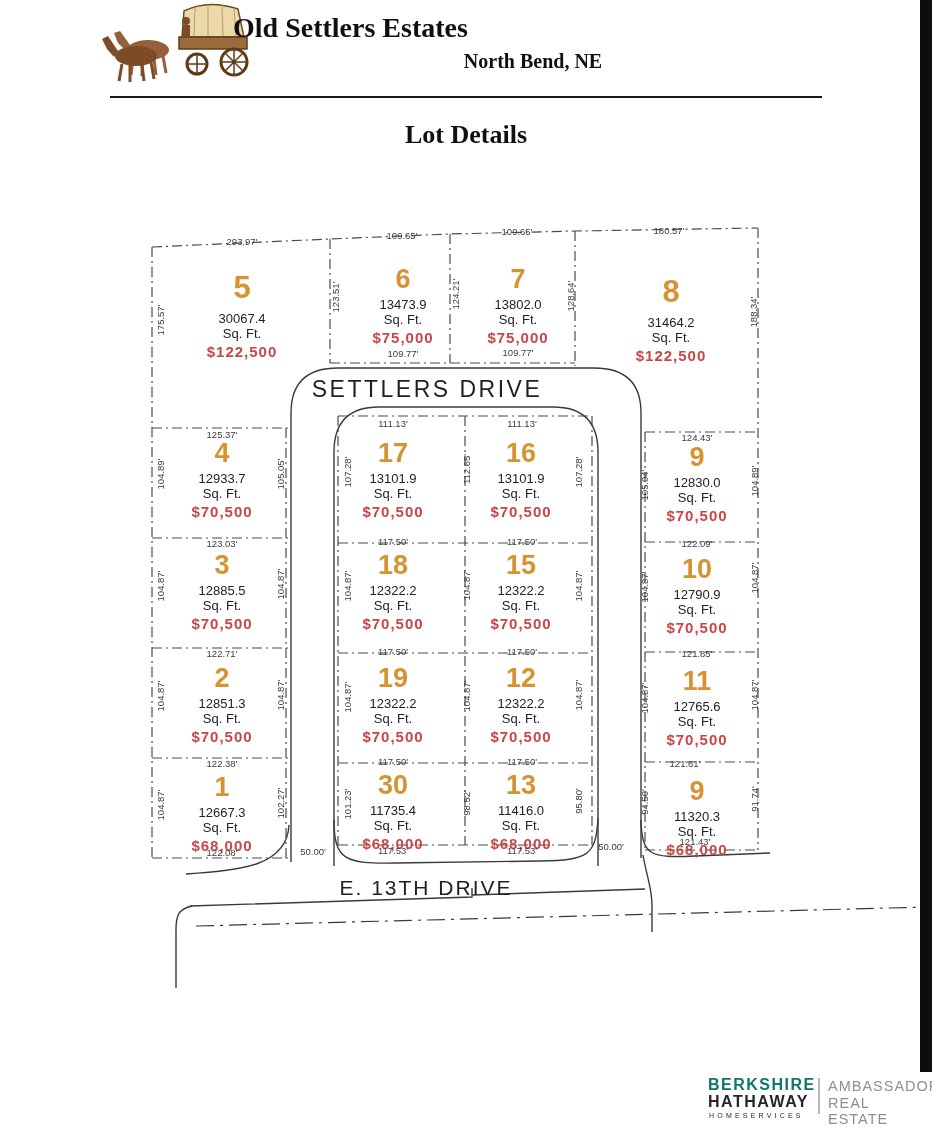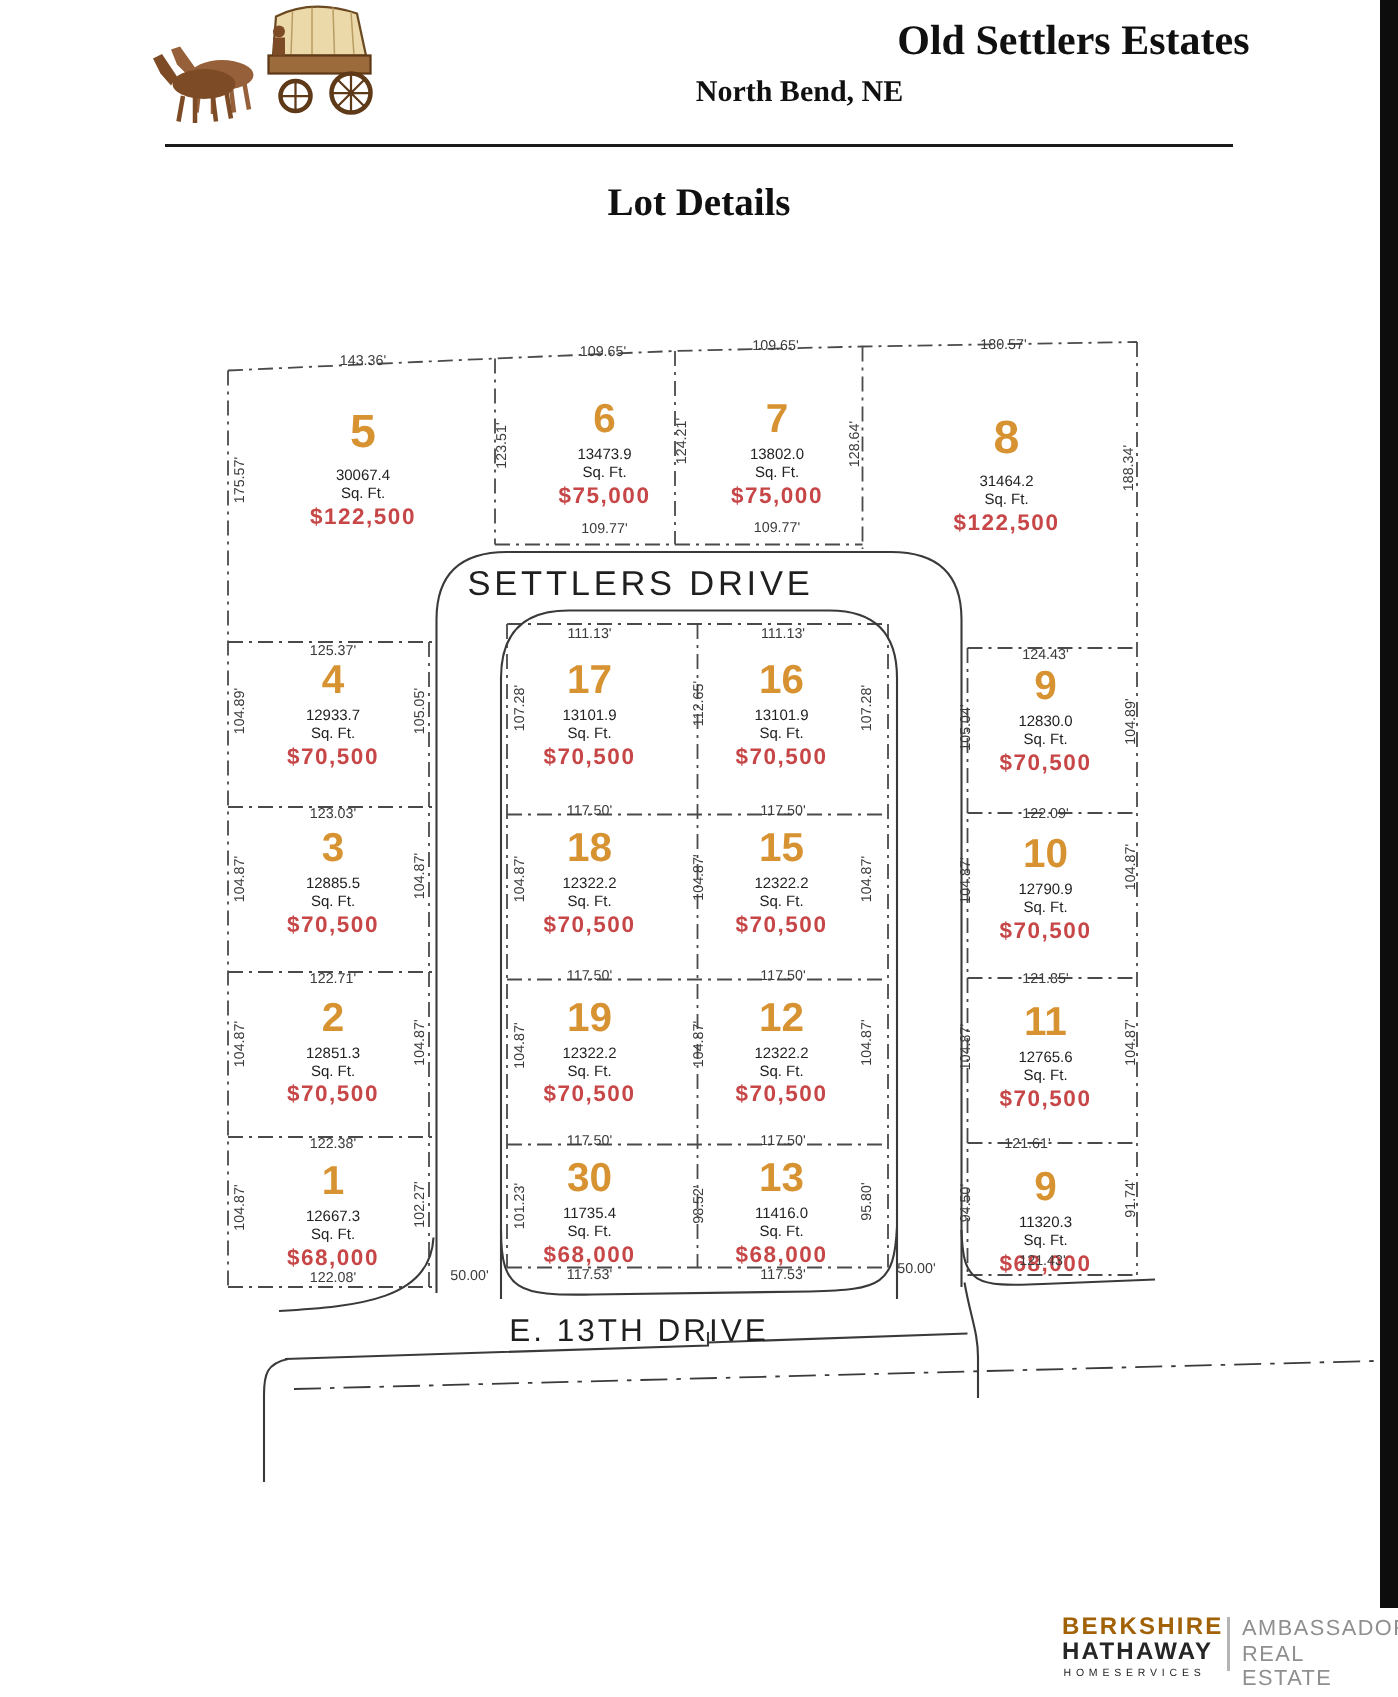--- a/index.html
+++ b/index.html
@@ -1,54 +1,54 @@
 <!DOCTYPE html>
 <html><head>
 <meta charset="utf-8">
 <style>
   html,body{margin:0;padding:0;background:#fff}
   body{position:relative;width:932px;height:1131px;overflow:hidden;font-family:"Liberation Sans",sans-serif}
 
   
-  .hdr-title{position:absolute;left:233px;top:12px;width:600px;text-align:right;
+  .hdr-title{position:absolute;left:233px;top:12px;width:600px;text-align:left;
              font-family:"Liberation Serif",serif;font-weight:bold;font-size:28px;color:#101010}
   .hdr-sub{position:absolute;left:233px;top:50px;width:600px;text-align:center;
            font-family:"Liberation Serif",serif;font-weight:bold;font-size:20px;color:#101010}
   .hdr-rule{position:absolute;left:110px;top:96px;width:712px;height:2px;background:#1b1b1b}
   .page-title{position:absolute;left:0;top:120px;width:932px;text-align:center;
               font-family:"Liberation Serif",serif;font-weight:bold;font-size:26px;color:#101010}
 
   
   .plat-svg{position:absolute;left:0;top:0;width:932px;height:1131px}
 
   
   .lot{position:absolute;width:120px;text-align:center;line-height:1.15}
   .lot .num{font-weight:bold;font-size:27px;color:#d79231;line-height:1;margin-bottom:5px}
   .lot.big .num{font-size:31px;margin-bottom:9px}
-  .lot .sqft,.lot .sqlabel{font-size:10px;color:#222}
+  .lot .sqft,.lot .sqlabel{font-size:13px;color:#222}
   .lot .price{font-weight:bold;font-size:15px;color:#c74748;letter-spacing:1px;margin-top:1px}
 
   .L5{left:182px;top:272px}.L6{left:343px;top:266px}.L7{left:458px;top:266px}.L8{left:611px;top:276px}
   .L4{left:162px;top:440px}.L17{left:333px;top:440px}.L16{left:461px;top:440px}.L9{left:637px;top:444px}
   .L3{left:162px;top:552px}.L18{left:333px;top:552px}.L15{left:461px;top:552px}.L10{left:637px;top:556px}
   .L2{left:162px;top:665px}.L19{left:333px;top:665px}.L14{left:461px;top:665px}.L11{left:637px;top:668px}
   .L1{left:162px;top:774px}.L20{left:333px;top:772px}.L13{left:461px;top:772px}.L12{left:637px;top:778px}
 
   
   .dim{position:absolute;font-size:9.5px;color:#3b3b3b;white-space:nowrap;
        transform:translate(-50%,-50%)}
   .dim.v{transform:translate(-50%,-50%) rotate(-90deg)}
 
   
   .street{position:absolute;transform:translate(-50%,-50%);color:#1f1f1f;white-space:nowrap}
   .settlers{left:427px;top:389px;font-size:23px;letter-spacing:2.5px}
   .e13th{left:426px;top:888px;font-size:21px;letter-spacing:2px}
 
   
-  .bh1{position:absolute;left:708px;top:1076px;font-weight:bold;font-size:16px;letter-spacing:1.5px;color:#a16207}
+  .bh1{position:absolute;left:708px;top:1076px;font-weight:bold;font-size:16px;letter-spacing:1.5px;color:#0f766e}
   .bh2{position:absolute;left:708px;top:1093px;font-weight:bold;font-size:16px;letter-spacing:1.5px;color:#262626}
   .bh3{position:absolute;left:709px;top:1112px;font-size:7px;letter-spacing:3.2px;color:#262626}
   .fdiv{position:absolute;left:818px;top:1078px;width:2px;height:36px;background:#b5b5b5}
   .amb1{position:absolute;left:828px;top:1078px;font-size:14.5px;letter-spacing:1px;color:#8f8f8f}
   .amb2{position:absolute;left:828px;top:1095px;font-size:14.5px;letter-spacing:1px;color:#8f8f8f}
 
   .edgebar{position:absolute;left:920px;top:0;width:12px;height:1072px;background:#0d0d0d}
   .logo{position:absolute;left:100px;top:2px;width:150px;height:82px}
 </style>
 </head>
@@ -238,21 +238,21 @@
   <div class="sqlabel">Sq. Ft.</div>
   <div class="price">$68,000</div>
 </div>
 <div class="lot L12">
   <div class="num">9</div>
   <div class="sqft">11320.3</div>
   <div class="sqlabel">Sq. Ft.</div>
   <div class="price">$68,000</div>
 </div>
 
-<span class="dim" style="left:242px;top:241px">143.36'</span>
+<span class="dim" style="left:242px;top:241px">293.97'</span>
 <span class="dim" style="left:402px;top:235px">109.65'</span>
 <span class="dim" style="left:517px;top:231px">109.65'</span>
 <span class="dim" style="left:669px;top:230px">180.57'</span>
 <span class="dim" style="left:403px;top:353px">109.77'</span>
 <span class="dim" style="left:518px;top:352px">109.77'</span>
 <span class="dim v" style="left:160px;top:320px">175.57'</span>
 <span class="dim v" style="left:335px;top:297px">123.51'</span>
 <span class="dim v" style="left:455px;top:294px">124.21'</span>
 <span class="dim v" style="left:570px;top:296px">128.64'</span>
 <span class="dim v" style="left:753px;top:312px">188.34'</span>

